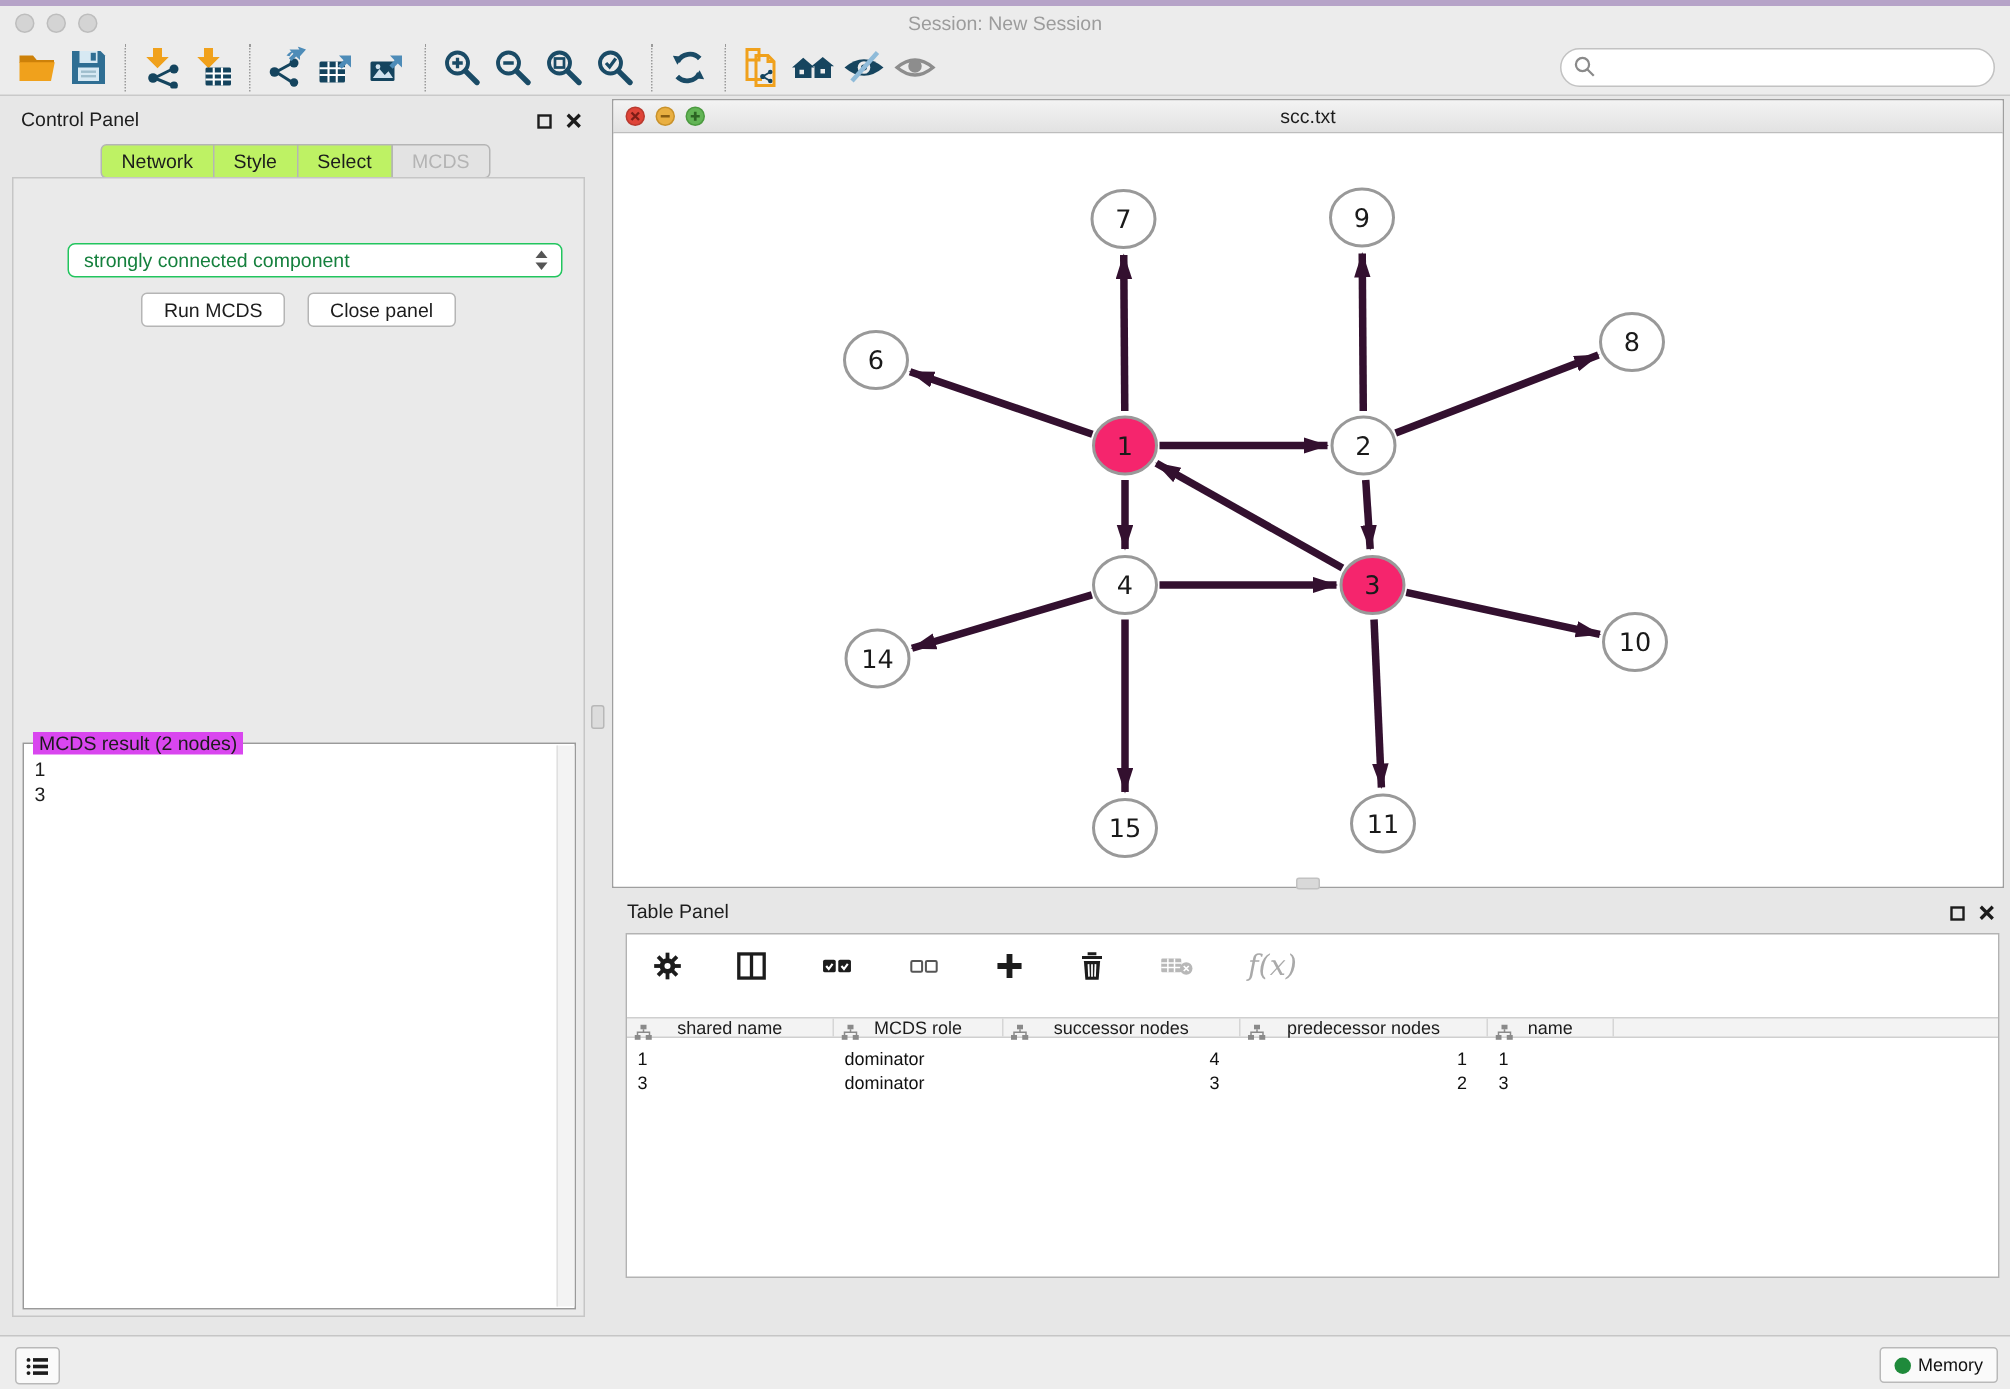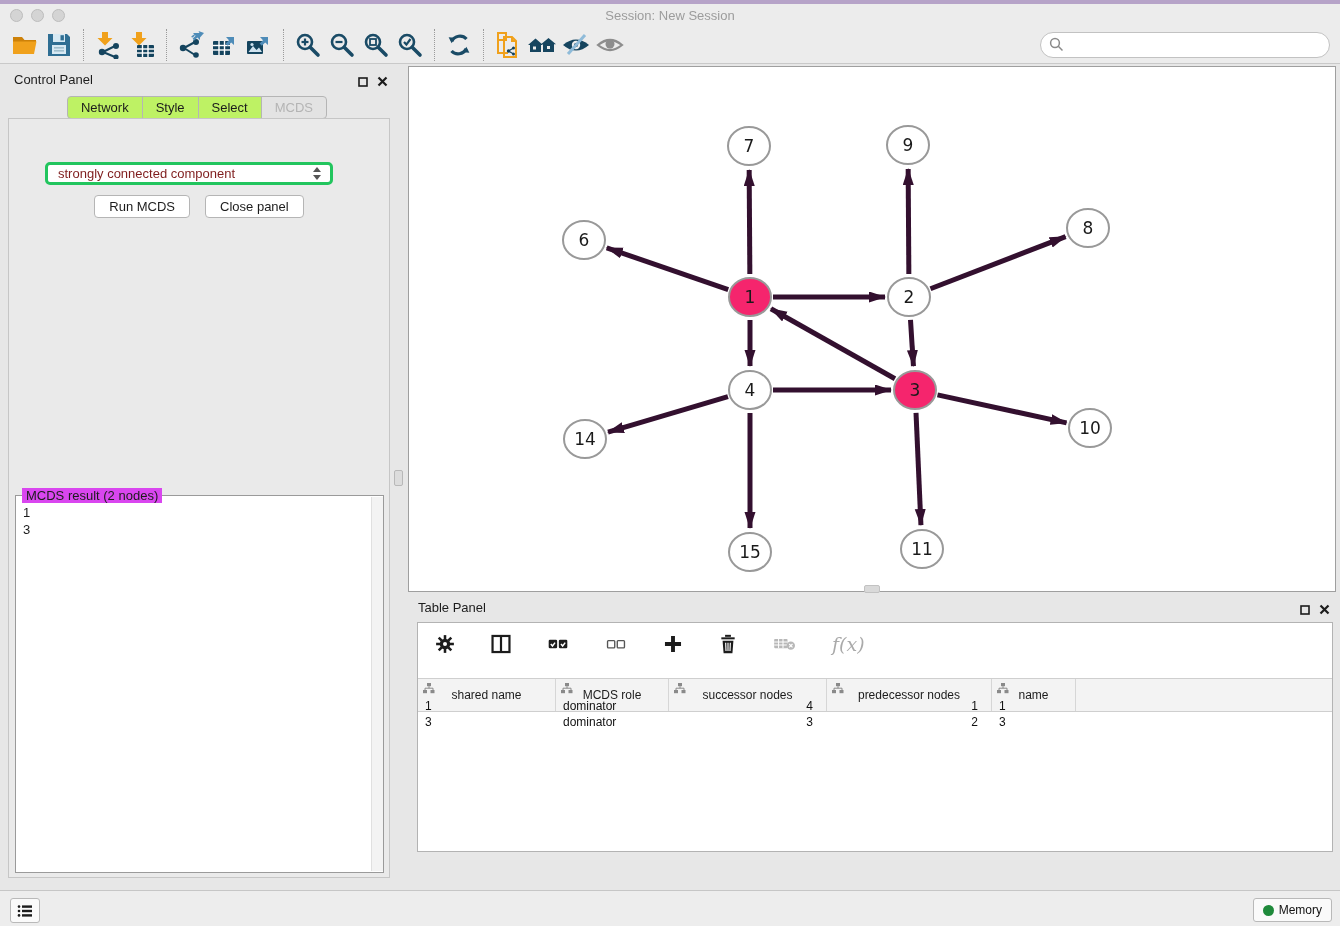--- a/index.html
+++ b/index.html
@@ -23,21 +23,21 @@
   .control-panel { position:absolute; left:0; top:64px; width:400px; height:826px; }
   .panel-head { position:absolute; left:14px; top:8px; font-size:13px; color:#1d1d1d; }
   .panel-btns { position:absolute; right:12px; top:9px; display:flex; gap:9px; align-items:center; }
   .cp-tabs { position:absolute; left:0; right:6px; top:32px; display:flex; justify-content:center; }
   .seg { background:#bef264; border:1px solid #b5b5b5; margin-left:-1px; padding:3px 13px; font-size:13px; color:#1c1c1c; white-space:nowrap; }
   .seg:first-child { border-radius:4px 0 0 4px; margin-left:0; }
   .seg:last-child { border-radius:0 4px 4px 0; }
   .seg.sel { background:#e3e3e3; color:#b4b4b4; }
   .cp-box { position:absolute; left:8px; top:54px; width:382px; height:760px; background:#eaeaea; border:1px solid #c6c6c6; }
   .opt-label { text-align:center; margin-top:20px; font-size:13px; color:#1c1c1c; }
-  .dropdown { position:absolute; left:36px; top:43px; width:288px; height:23px; background:#fff; border:3px solid #22c55e; border-radius:5px; display:flex; align-items:center; font-size:13px; color:#7f1d1d; padding-left:10px; }
+  .dropdown { position:absolute; left:36px; top:43px; width:330px; height:23px; background:#fff; border:1px solid #22c55e; border-radius:5px; display:flex; align-items:center; font-size:13px; color:#15803d; padding-left:10px; }
   .updown { display:flex; flex-direction:column; gap:3px; margin-left:auto; margin-right:9px; }
   .updown i { width:0; height:0; border-left:4px solid transparent; border-right:4px solid transparent; }
   .updown .up { border-bottom:5px solid #555; }
   .updown .down { border-top:5px solid #555; }
   .btn-row { position:absolute; left:0; right:0; top:76px; display:flex; justify-content:center; gap:15px; }
   .pbtn { background:#fff; border:1px solid #b5b5b5; border-radius:4px; font-size:13px; color:#1c1c1c; padding:3px 14px; }
   .result-box { position:absolute; left:6px; top:376px; width:369px; height:378px; border:1px solid #9a9a9a; background:#fff; }
   .result-legend { position:absolute; left:6px; top:-8px; background:#d946ef; padding:0 4px; font-size:13px; color:#1c1c1c; }
   .result-lines { position:absolute; left:0; top:6px; right:13px; bottom:0; padding:2px 7px; font-size:13px; color:#1c1c1c; line-height:17px; }
   .result-scroll { position:absolute; right:0; top:1px; bottom:1px; width:12px; background:#f3f3f3; border-left:1px solid #e0e0e0; }
@@ -56,21 +56,21 @@
   .tl.green { background:#62b455; border:1px solid #4b9a3f; }
   .net-canvas { position:absolute; left:0; top:22px; right:0; bottom:0; background:#fff; }
   .net-grip { position:absolute; left:50%; bottom:-2px; width:16px; height:8px; margin-left:-8px; background:#d9d9d9; border:1px solid #c2c2c2; border-radius:2px; }
 
   
   .table-panel { position:absolute; left:408px; top:595px; width:932px; height:295px; }
   .tp-box { position:absolute; left:9px; top:27px; width:916px; height:230px; background:#fff; border:1px solid #b3b3b3; }
   .tp-toolbar { position:absolute; left:0; top:0; right:0; height:42px; display:flex; align-items:center; gap:34px; padding-left:16px; }
   .tp-toolbar .ticon { display:flex; align-items:center; justify-content:center; }
   .fx { font-family:"DejaVu Serif", serif; font-style:italic; font-size:19px; color:#aaaaaa; }
-  .tbl-header { position:absolute; left:0; top:55px; right:0; height:34px; display:flex; border-top:1px solid #cfcfcf; border-bottom:1px solid #cfcfcf; background:#f3f3f3; }
+  .tbl-header { position:absolute; left:0; top:55px; right:0; height:14px; display:flex; border-top:1px solid #cfcfcf; border-bottom:1px solid #cfcfcf; background:#f3f3f3; }
   .th-cell { position:relative; border-right:1px solid #d6d6d6; display:flex; align-items:center; justify-content:center; font-size:12px; color:#1c1c1c; }
   .th-cell svg { position:absolute; left:5px; top:4px; }
   .tbl-rows { position:absolute; left:0; top:75px; right:0; }
   .tbl-row { display:flex; height:16px; }
   .td-cell { font-size:12px; color:#111; line-height:16px; }
   .td-cell.l { text-align:left; padding-left:7px; }
   .td-cell.r { text-align:right; padding-right:14px; }
   .tp-tabs { position:absolute; left:0; right:0; top:269px; display:flex; justify-content:center; }
 
   
@@ -296,20 +296,40 @@
           <div>3</div>
         </div>
       <div class="result-scroll"></div>
     </div>
   </div>
 </div>
 
 <div class="splitter-grip"></div>
 
 <div class="net-window">
+  <div class="net-titlebar">
+    <div class="traffic">
+      <span class="tl red">
+          <svg width="7" height="7">
+            <path d="M1 1L6 6M6 1L1 6" stroke="#7e1d16" stroke-width="1.6"></path>
+          </svg>
+        </span>
+      <span class="tl yellow">
+          <svg width="7" height="7">
+            <line x1="0.5" y1="3.5" x2="6.5" y2="3.5" stroke="#8a5d12" stroke-width="1.8"></line>
+          </svg>
+        </span>
+      <span class="tl green">
+          <svg width="7" height="7">
+            <path d="M3.5 0.5v6M0.5 3.5h6" stroke="#2c6423" stroke-width="1.8"></path>
+          </svg>
+        </span>
+    </div>
+    <div class="net-title">scc.txt</div>
+  </div>
   <div class="net-canvas">
     <svg id="graph-svg" width="100%" height="100%" viewBox="0 0 926 502">
         <defs>
           <marker id="arrowhead" markerUnits="userSpaceOnUse" markerWidth="18" markerHeight="12" refX="16" refY="5.5" orient="auto">
             <path d="M0,0 L17,5.5 L0,11 Z" fill="#33102F"></path>
           </marker>
         </defs>
         <line x1="340.84768545925334" y1="185.0005043472541" x2="340.15893691208345" y2="80.99947372460441" stroke="#33102F" stroke-width="5" marker-end="url(#arrowhead)"></line>
         <line x1="319.2466915728205" y1="200.5304904798239" x2="197.6991044457525" y2="158.79427080366202" stroke="#33102F" stroke-width="5" marker-end="url(#arrowhead)"></line>
         <line x1="364" y1="208" x2="476" y2="208" stroke="#33102F" stroke-width="5" marker-end="url(#arrowhead)"></line>

